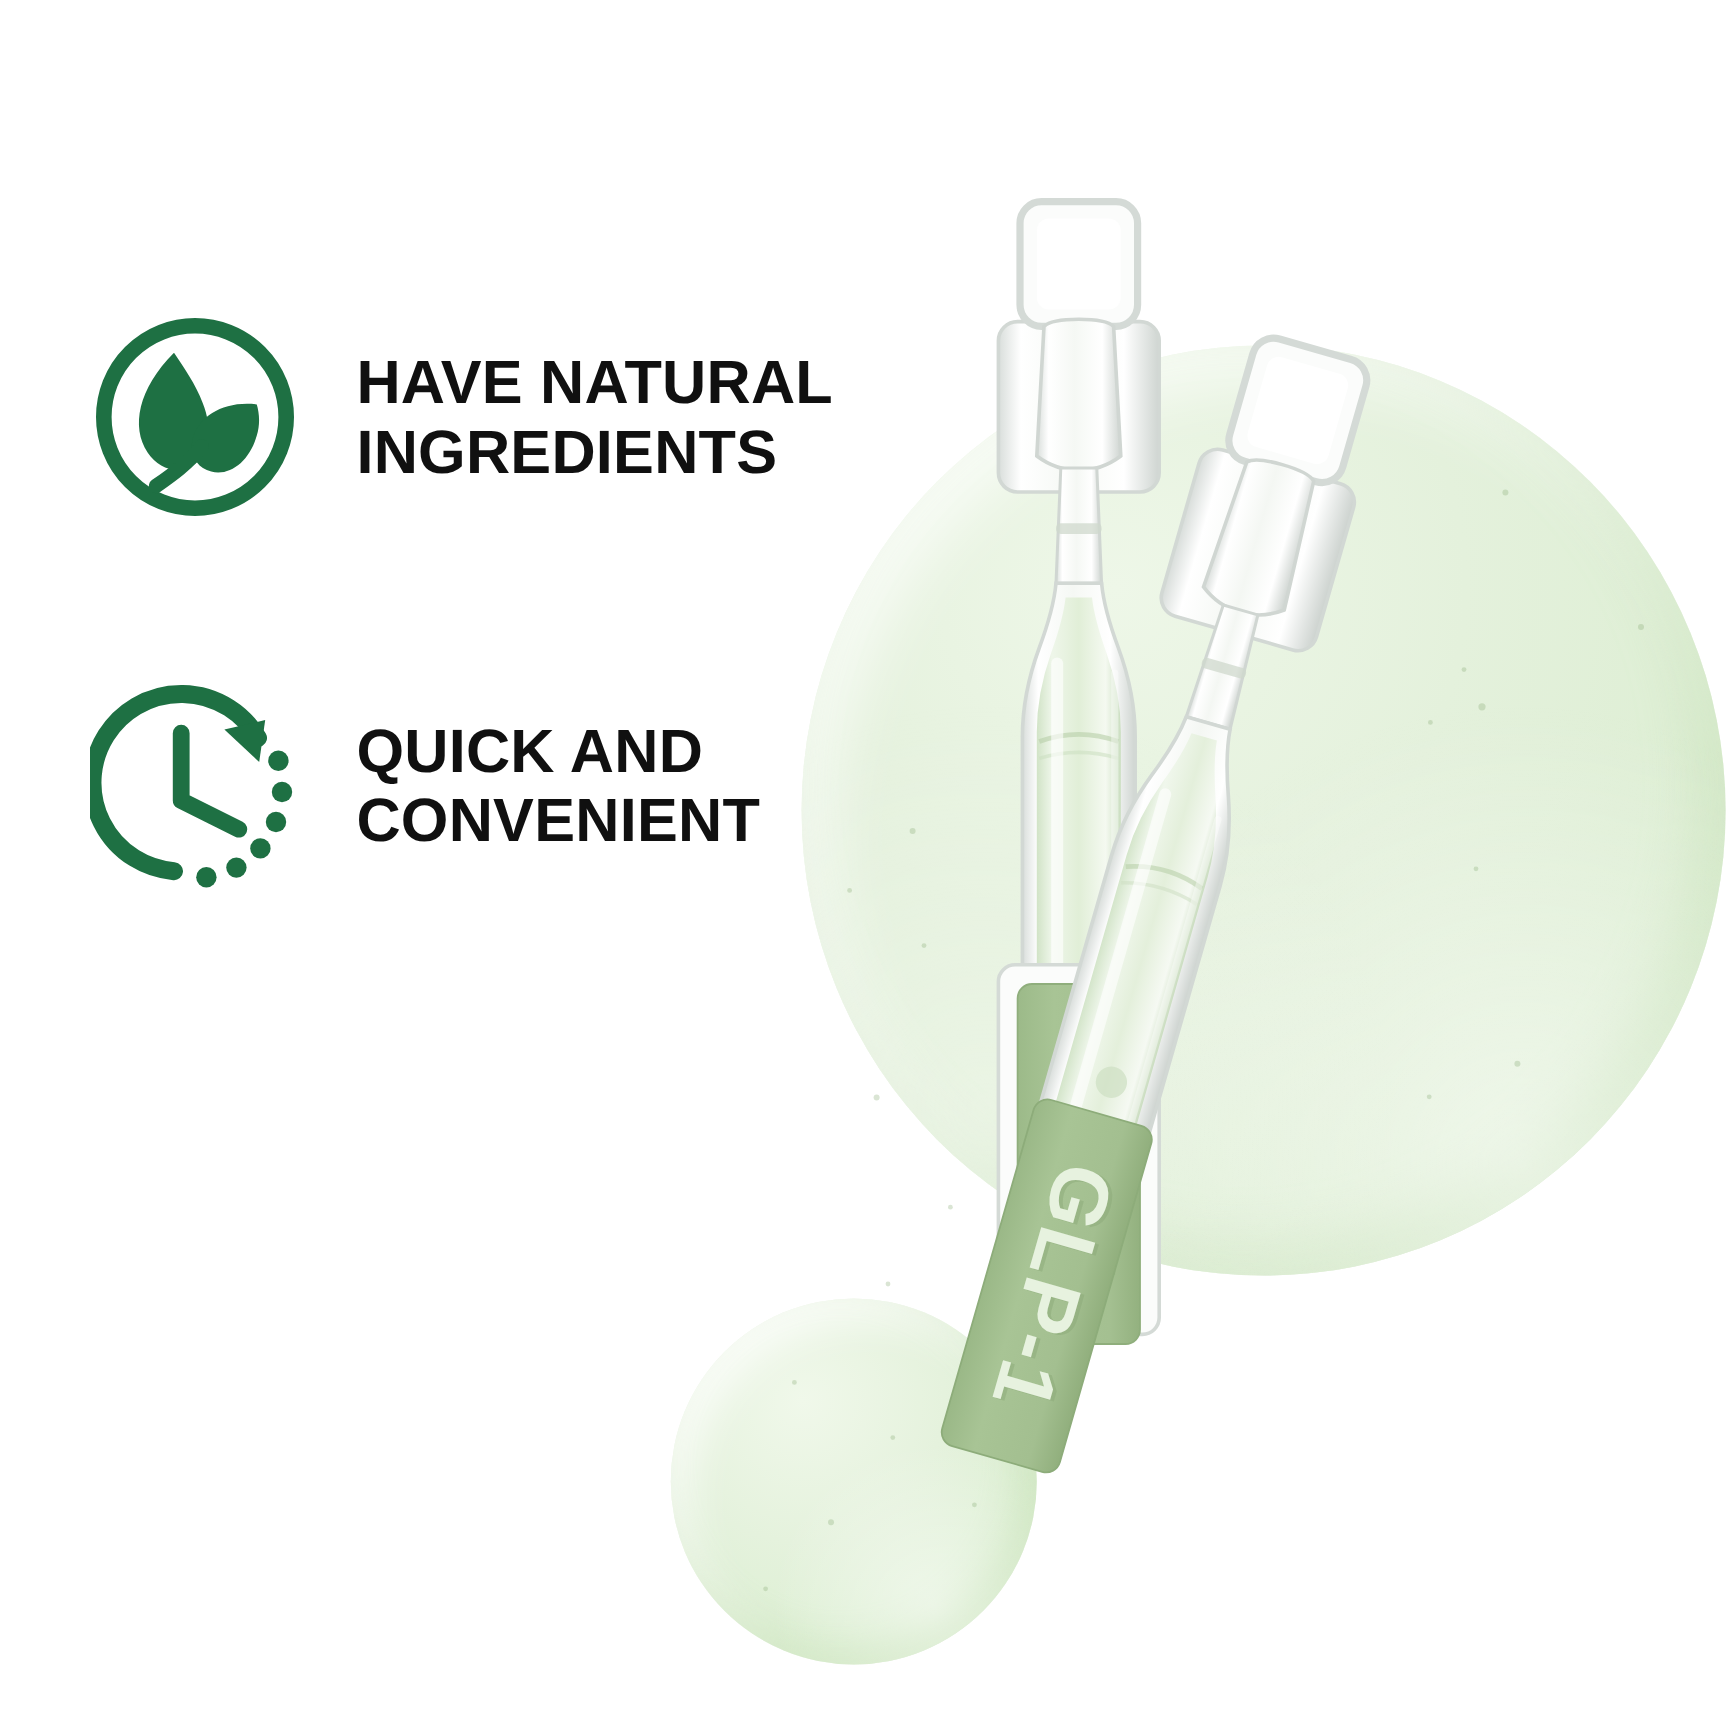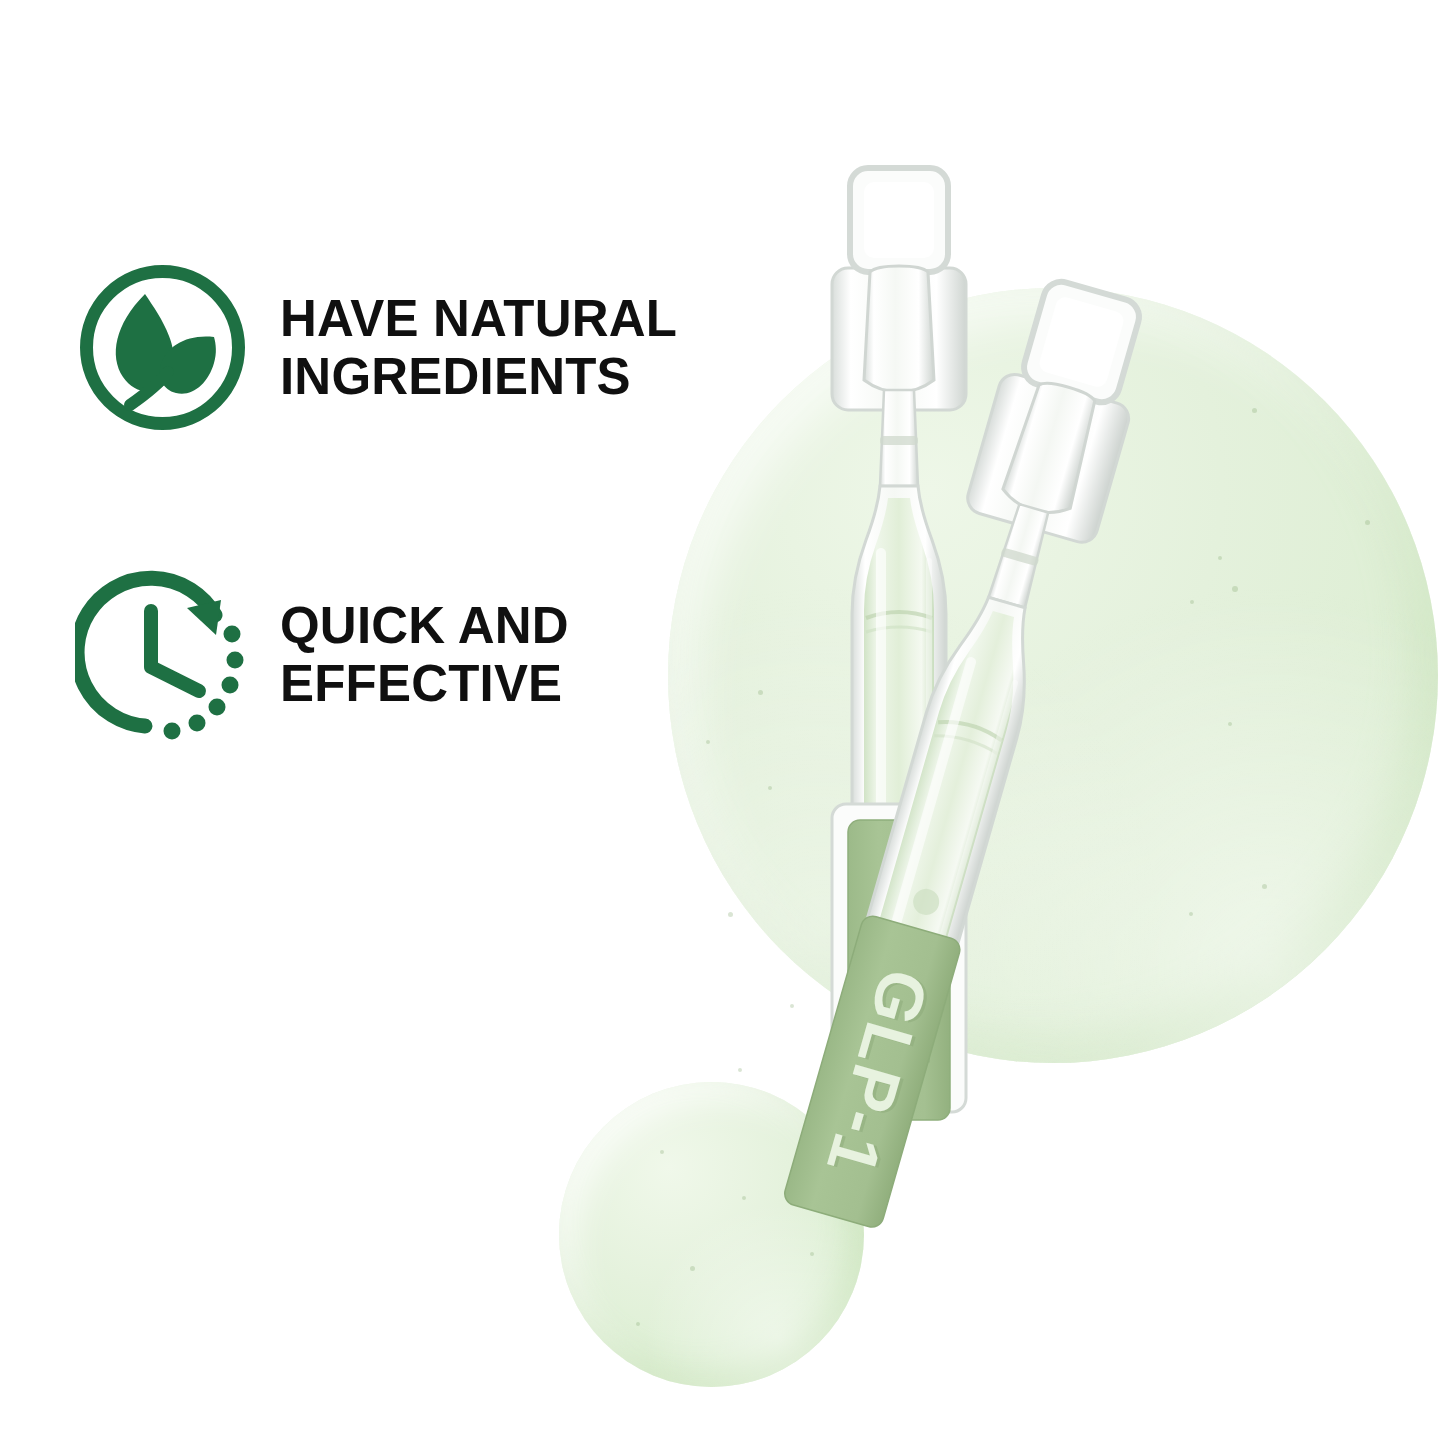--- a/index.html
+++ b/index.html
@@ -24,21 +24,21 @@
     position: absolute;
     left: 75px;
     top: 260px;
     width: 640px;
     z-index: 6;
   }
 
   .feature {
     display: flex;
     align-items: center;
-    gap: 30px;
+    gap: 47px;
     margin-bottom: 132px;
   }
 
   .feature-icon {
     flex: 0 0 auto;
     width: 175px;
     height: 175px;
     display: flex;
     align-items: center;
     justify-content: center;
@@ -282,18 +282,18 @@
 
           <circle cx="157" cy="67" r="8.5" fill="#1e7043"></circle>
           <circle cx="160" cy="93" r="8.5" fill="#1e7043"></circle>
           <circle cx="155" cy="118" r="8.5" fill="#1e7043"></circle>
           <circle cx="142" cy="140" r="8.5" fill="#1e7043"></circle>
           <circle cx="122" cy="156" r="8.5" fill="#1e7043"></circle>
           <circle cx="97" cy="164" r="8.5" fill="#1e7043"></circle>
         </svg>
       </div>
       <div class="feature-text">QUICK AND
-EFFECTIVE</div>
+CONVENIENT</div>
     </div>
 
   </div>
 
 </div>
 
 </body></html>

